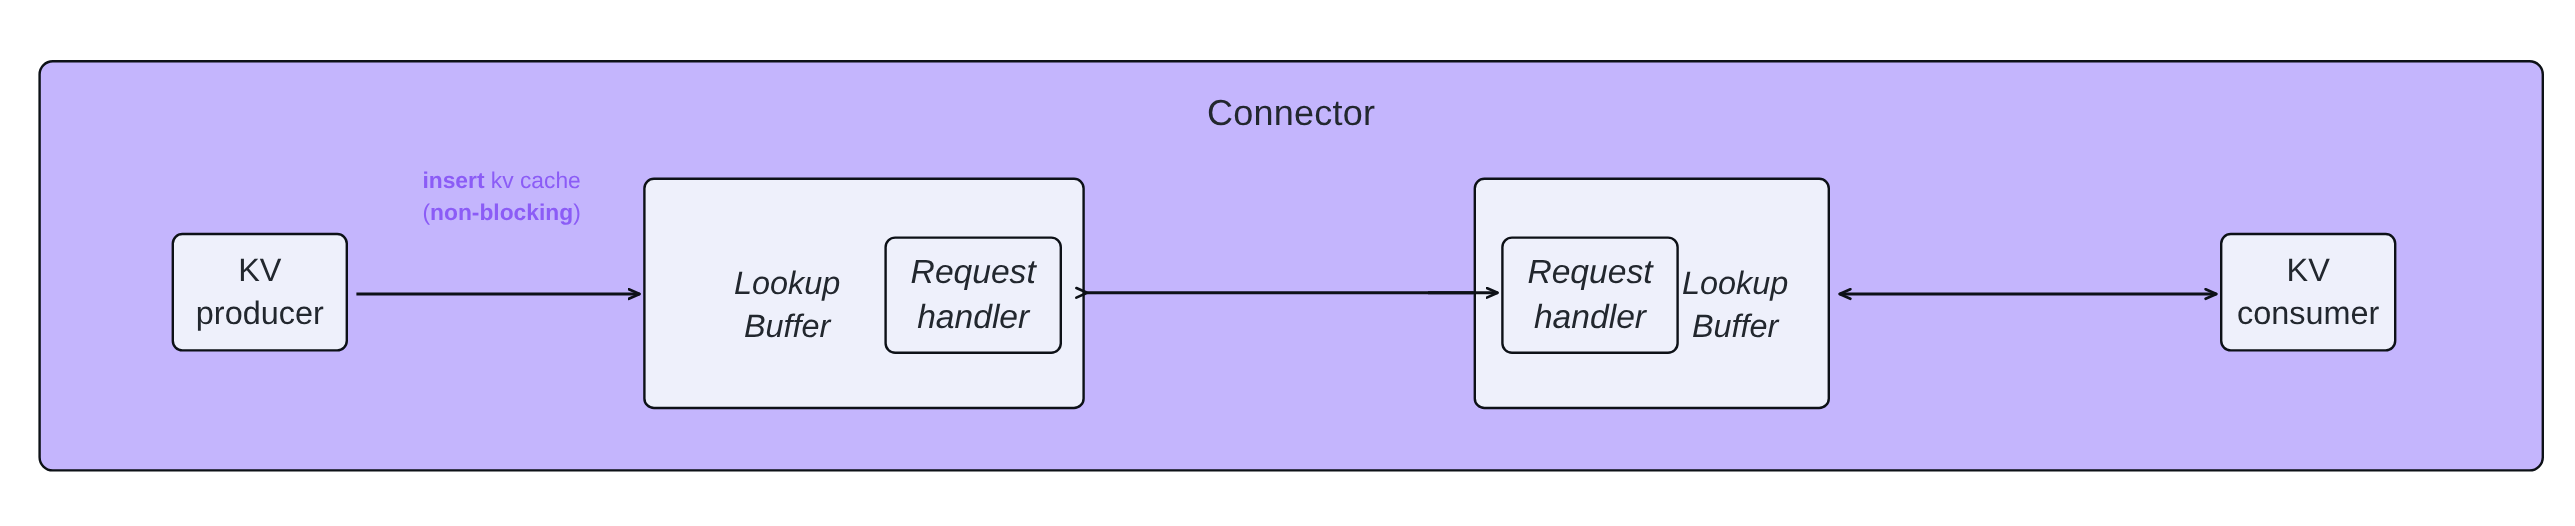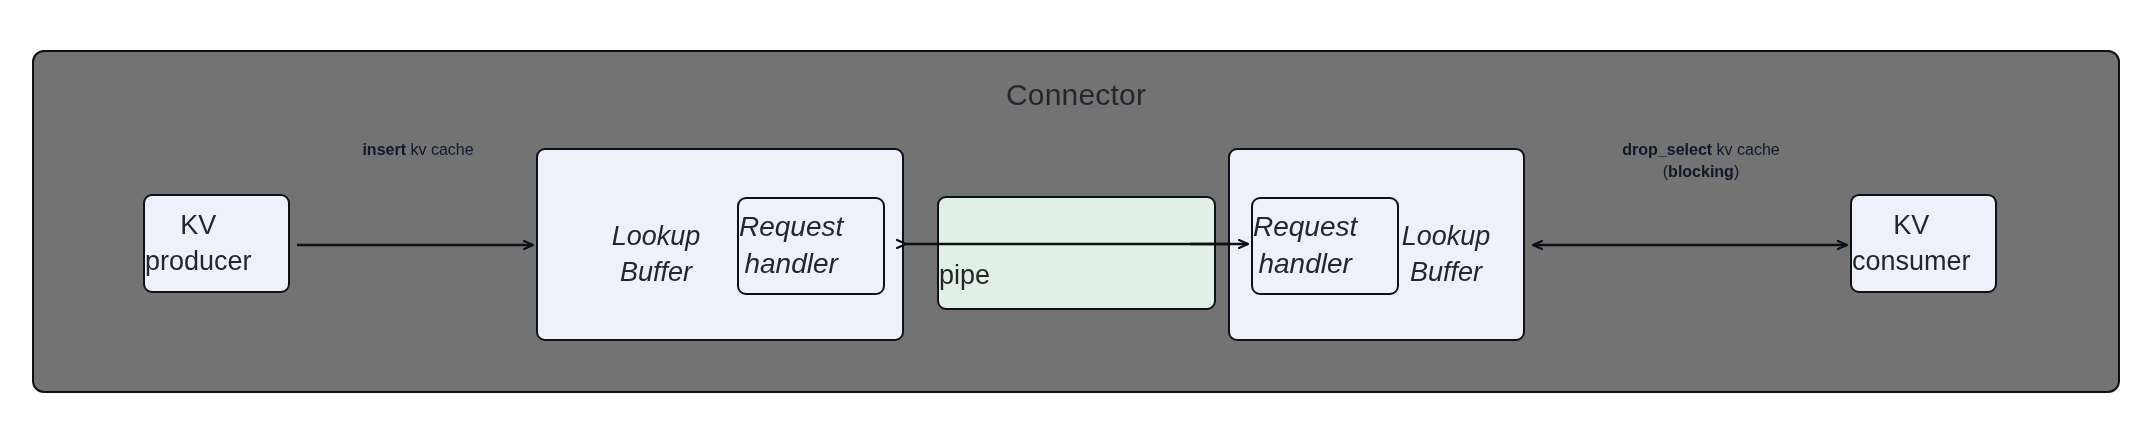--- a/index.html
+++ b/index.html
@@ -19,21 +19,21 @@
   }
 
   
   .connector-box {
     position: absolute;
     left: 32px;
     top: 50px;
     width: 2088px;
     height: 343px;
     box-sizing: border-box;
-    background: #737373;
+    background: #c4b5fd;
     border: 2.5px solid #0d1117;
     border-radius: 12px;
   }
   .connector-title {
     position: absolute;
     left: 0;
     top: 26px;
     width: 100%;
     text-align: center;
     font-size: 30px;
@@ -42,21 +42,21 @@
   }
 
   
   .node {
     position: absolute;
     box-sizing: border-box;
     border: 2.5px solid #0d1117;
     border-radius: 9px;
     display: flex;
     align-items: center;
-    justify-content: flex-start;
+    justify-content: center;
     text-align: center;
     color: #22272e;
     line-height: 1.32;
   }
   .node.blue   { background: #eef0fb; }
   .node.green  { background: #e1f0e4; }
 
   
   .endpoint {
     width: 147px;
@@ -108,22 +108,22 @@
     height: 114px;
     font-size: 27px;
     align-items: flex-end;
     padding-bottom: 14px;
   }
 
   
   .edge-label {
     position: absolute;
     text-align: center;
-    color: #0f172a;
-    font-size: 16px;
+    color: #8b5cf6;
+    font-size: 19px;
     line-height: 1.38;
     white-space: nowrap;
   }
   .edge-label b { font-weight: 700; }
   #label-insert      { left: 268px;  top: 139px; width: 300px; }
   #label-drop-select { left: 1536px; top: 139px; width: 330px; }
 
   
   #edges {
     position: absolute;
@@ -147,43 +147,37 @@
     <span>KV<br>producer</span>
   </div>
 
   <div id="lookup-buffer-left" class="node blue buffer-box">
     <div class="buffer-label">Lookup<br>Buffer</div>
     <div class="node blue handler">
       <span>Request<br>handler</span>
     </div>
   </div>
 
-  <div id="pipe" class="node green">
-    <span>pipe</span>
-  </div>
 
   <div id="lookup-buffer-right" class="node blue buffer-box">
     <div class="node blue handler">
       <span>Request<br>handler</span>
     </div>
     <div class="buffer-label">Lookup<br>Buffer</div>
   </div>
 
   <div id="kv-consumer" class="node blue endpoint">
     <span>KV<br>consumer</span>
   </div>
 
   <div id="label-insert" class="edge-label">
     <div><b>insert</b><span> kv cache</span></div>
+    <div><span>(</span><b>non-blocking</b><span>)</span></div>
   </div>
 
-  <div id="label-drop-select" class="edge-label">
-    <div><b>drop_select</b><span> kv cache</span></div>
-    <div><span>(</span><b>blocking</b><span>)</span></div>
-  </div>
 
   <svg id="edges" viewBox="0 0 2146 438" xmlns="http://www.w3.org/2000/svg">
     <defs>
       <marker id="ah-r" markerWidth="12" markerHeight="12" refX="10" refY="5" orient="auto" markerUnits="userSpaceOnUse">
         <path d="M1,1 L10,5 L1,9" fill="none" stroke="#0d1117" stroke-width="2.2" stroke-linecap="round" stroke-linejoin="round"></path>
       </marker>
       <marker id="ah-l" markerWidth="12" markerHeight="12" refX="2" refY="5" orient="auto" markerUnits="userSpaceOnUse">
         <path d="M11,1 L2,5 L11,9" fill="none" stroke="#0d1117" stroke-width="2.2" stroke-linecap="round" stroke-linejoin="round"></path>
       </marker>
     </defs>

